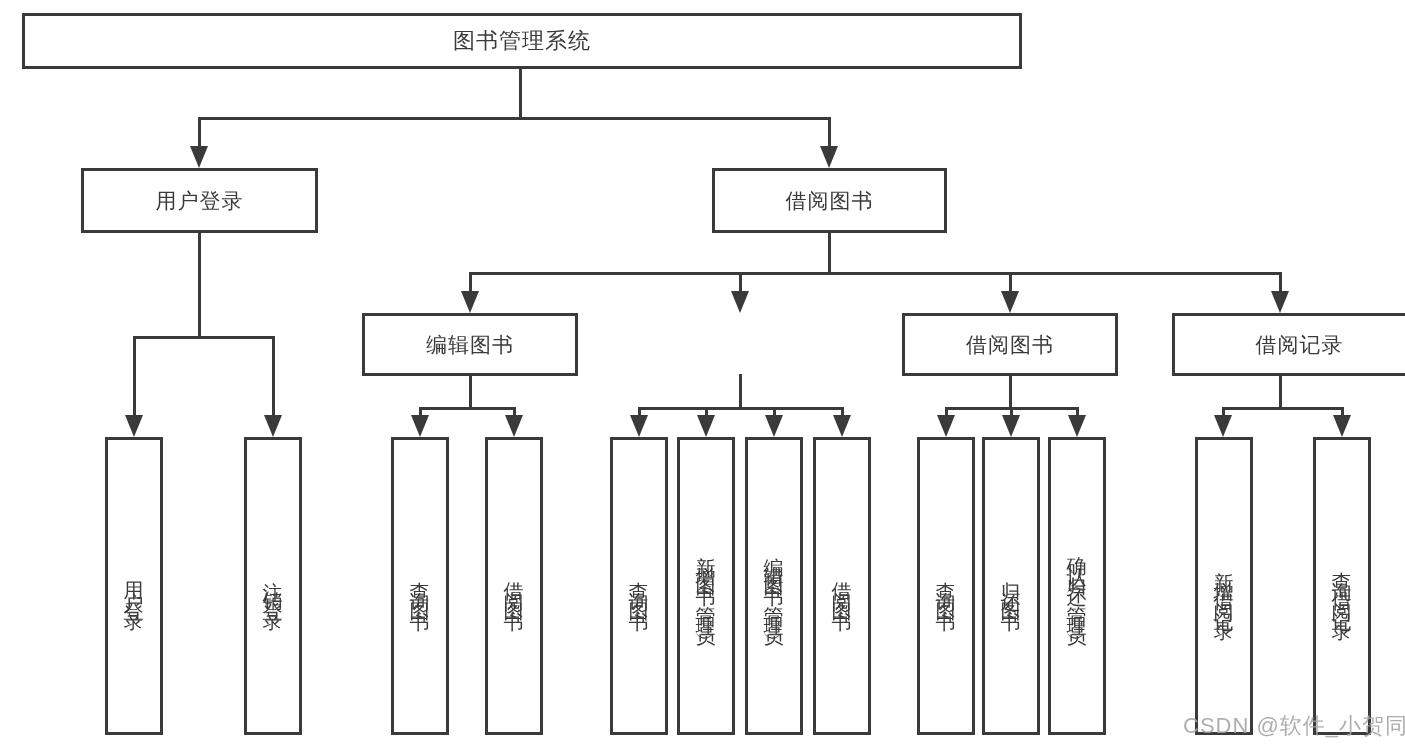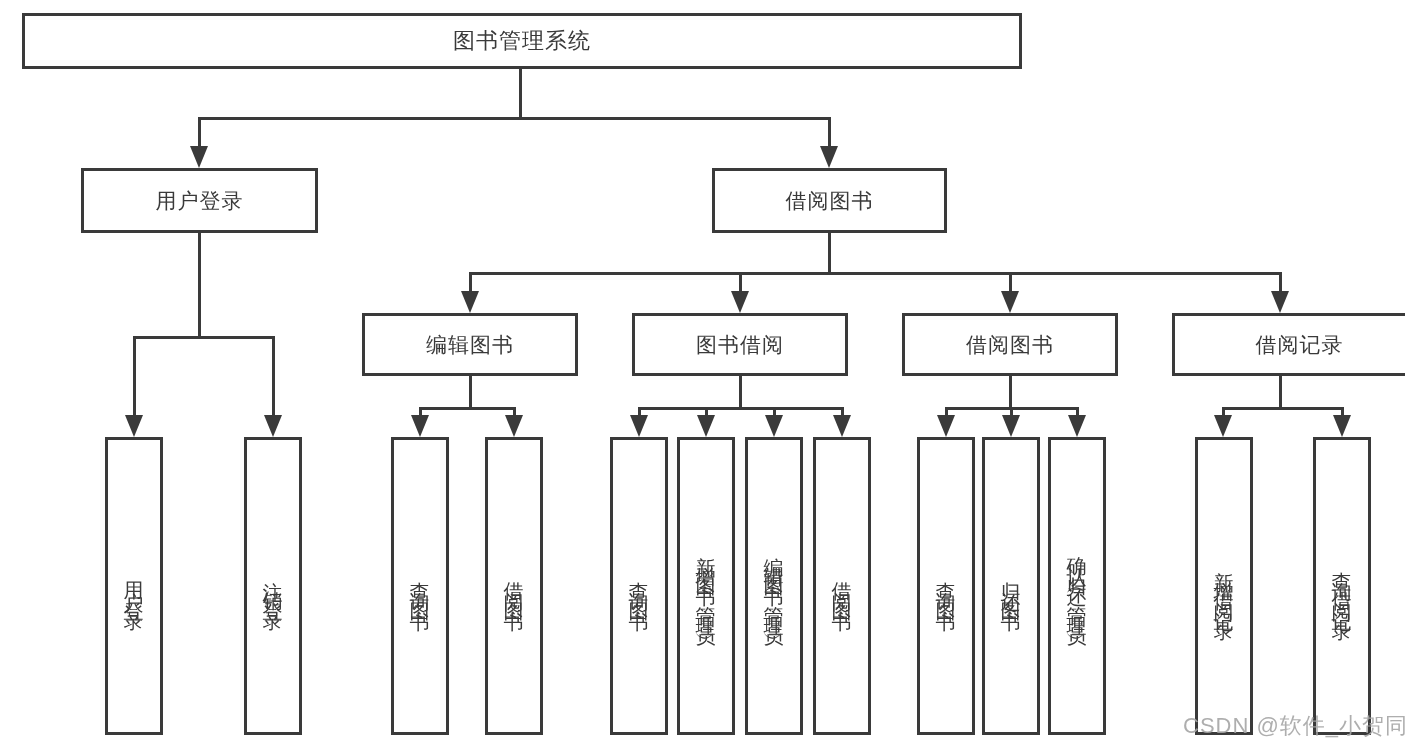--- a/index.html
+++ b/index.html
@@ -100,21 +100,20 @@
   <div class="arrow" style="left:1214px;top:415px"></div>
   <div class="vline" style="left:1341px;top:407px;height:12px"></div>
   <div class="arrow" style="left:1333px;top:415px"></div>
 
   <div class="node h rootfs" style="left:22px;top:13px;width:1000px;height:56px">图书管理系统</div>
 
   <div class="node h" style="left:81px;top:168px;width:237px;height:65px">用户登录</div>
   <div class="node h" style="left:712px;top:168px;width:235px;height:65px">借阅图书</div>
 
   <div class="node h" style="left:362px;top:313px;width:216px;height:63px">编辑图书</div>
-  <div class="node h" style="left:632px;top:313px;width:216px;height:63px">图书借阅</div>
   <div class="node h" style="left:902px;top:313px;width:216px;height:63px">借阅图书</div>
   <div class="node h" style="left:1172px;top:313px;width:255px;height:63px">借阅记录</div>
 
   <div class="node v" style="left:105px;top:437px;width:58px;height:298px">
     <span>用户登录</span>
   </div>
   <div class="node v" style="left:244px;top:437px;width:58px;height:298px">
     <span>注销登录</span>
   </div>
 

